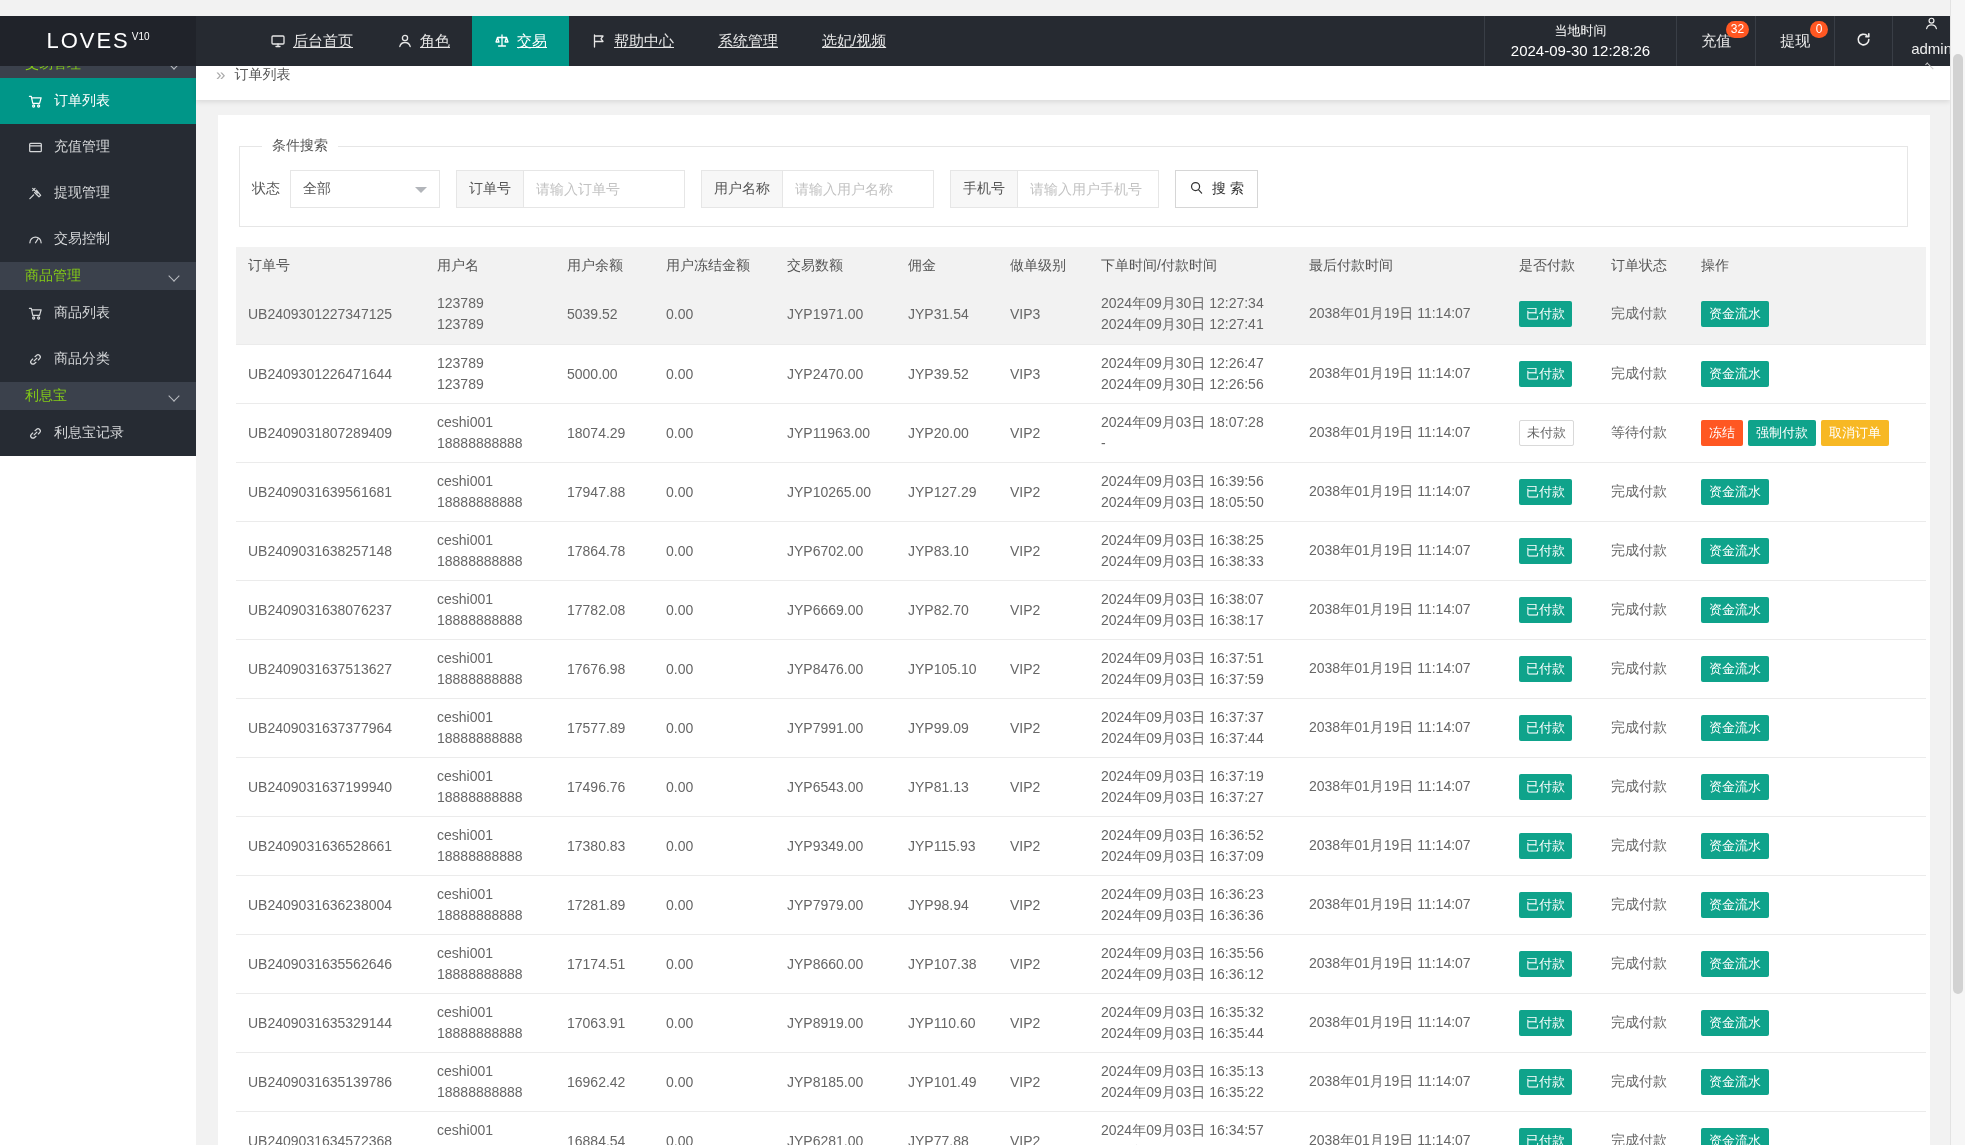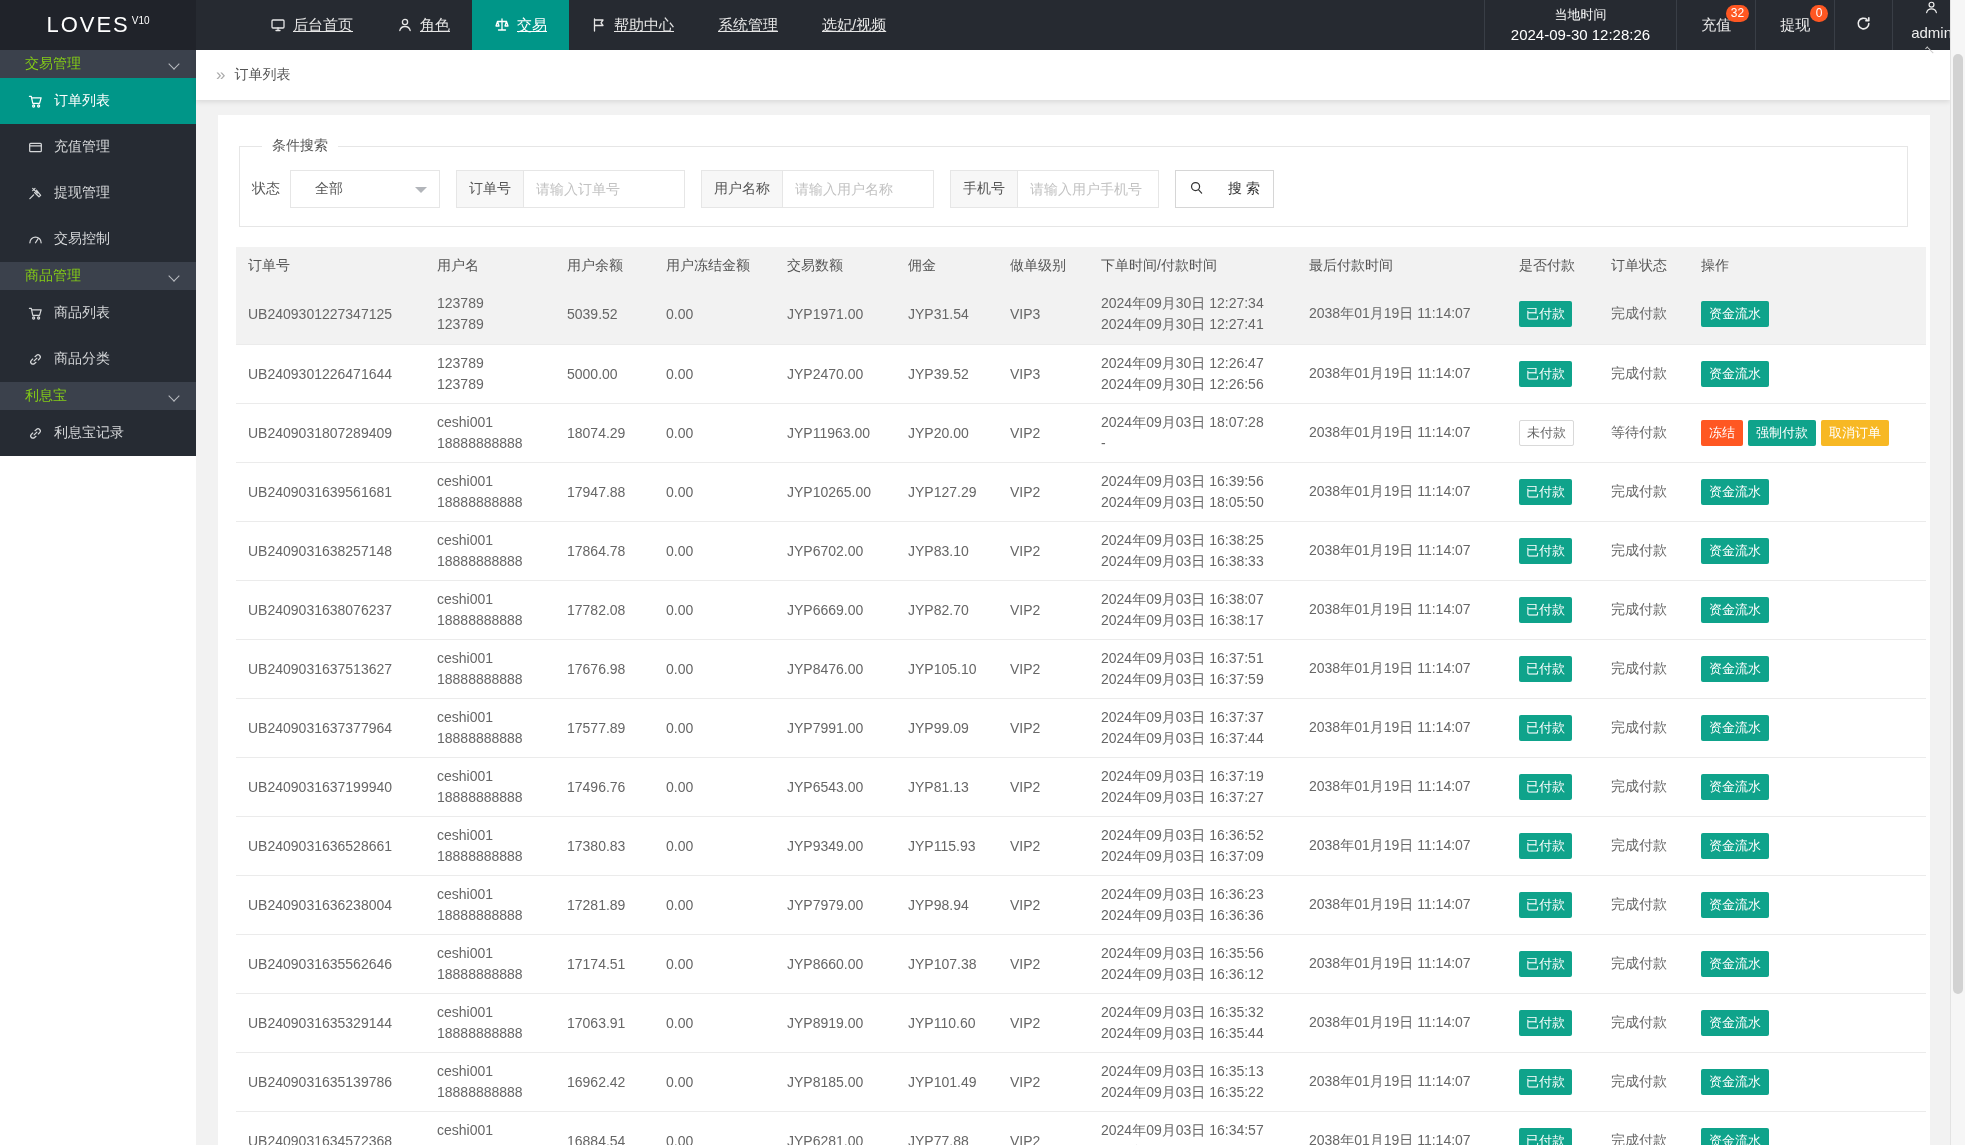--- a/index.html
+++ b/index.html
@@ -1,21 +1,21 @@
 <!DOCTYPE html>
 <html style="--teal: #009688; --badge-teal: #0fa38b; --orange: #ff5722; --amber: #f7b824;"><head>
 <meta charset="utf-8">
 <style>
   * { margin:0; padding:0; box-sizing:border-box; }
   html,body { width:1965px; height:1145px; overflow:hidden; background:#f2f2f2;
     font-family:"Liberation Sans","DejaVu Sans",sans-serif; }
   .app { position:relative; width:1965px; height:1145px; }
 
   
-  .navbar { position:absolute; top:0; left:0; right:0; height:50px; background:#262a31;
+  .navbar { position:absolute; top:16px; left:0; right:0; height:50px; background:#262a31;
     display:flex; align-items:stretch; color:#eee; z-index:5; }
   .logo-block { width:196px; background:#20232a; display:flex; align-items:center; justify-content:center; flex:none; }
   .logo-text { color:#fff; font-size:22px; letter-spacing:2px; }
   .logo-text sup { font-size:10px; letter-spacing:0; margin-left:2px; }
   .nav-toggle { width:52px; display:flex; align-items:center; justify-content:center; cursor:pointer; color:#ddd; }
   .nav-items { display:flex; align-items:stretch; }
   .nav-item { display:flex; align-items:center; gap:7px; padding:0 22px; font-size:15px; color:#e6e6e6; cursor:pointer;text-decoration:underline; }
   .nav-item.active { background:var(--teal); color:#fff; }
   .nav-item svg { width:16px; height:16px; }
   .nav-right { margin-left:auto; display:flex; align-items:stretch; }
@@ -54,31 +54,31 @@
   .bc-title { color:#555; font-size:14px; }
   .content { position:absolute; top:50px; left:0; right:0; bottom:0; background:#f2f2f2; padding:15px 20px 0 22px; overflow:hidden; }
   .card { background:#fff; min-height:1080px; padding:14px 10px 0 18px; }
 
   
   fieldset.search-set { border:1px solid #e6e6e6; margin:8px 12px 20px 3px; padding:15px 0 18px 12px; }
   fieldset.search-set legend { color:#555; font-size:14px; padding:0 10px; margin-left:10px; }
   .filter-row { display:flex; align-items:center; gap:16px; }
   .f-label { color:#555; font-size:14px; margin-right:-6px; }
   .select-box { position:relative; width:150px; height:38px; border:1px solid #e6e6e6; background:#fff;
-    display:flex; align-items:center; padding:0 24px; font-size:14px; color:#555; cursor:pointer; }
+    display:flex; align-items:center; padding:0 12px; font-size:14px; color:#555; cursor:pointer; }
   .select-box::after { content:""; position:absolute; right:12px; top:16px; border:6px solid transparent;
     border-top-color:#b2b5ba; }
   .in-group { display:flex; height:38px; border:1px solid #e6e6e6; }
   .in-label { background:#f7f7f7; border-right:1px solid #e6e6e6; display:flex; align-items:center;
     padding:0 12px; font-size:14px; color:#555; white-space:nowrap; }
   .in-group input { border:none; outline:none; padding:0 12px; font-size:14px; color:#555; height:100%;
     font-family:inherit; }
   .in-group input::placeholder { color:#c2c2c2; }
   .search-btn { height:38px; border:1px solid #d6d6d6; background:#fff; display:flex; align-items:center;
-    gap:24px; padding:0 13px; font-size:14px; color:#333; cursor:pointer; }
+    gap:8px; padding:0 13px; font-size:14px; color:#333; cursor:pointer; }
   .search-btn svg { width:15px; height:15px; }
 
   
   table.grid { border-collapse:collapse; table-layout:fixed; width:1690px; }
   table.grid th { background:#f2f2f2; color:#555; font-weight:normal; font-size:14px; text-align:left;
     height:38px; padding:0 12px; white-space:nowrap; overflow:hidden; }
   table.grid td { border-bottom:1px solid #ebebeb; color:#666; font-size:14px; padding:8px 12px;
     height:59px; vertical-align:middle; white-space:nowrap; overflow:hidden; }
   table.grid tbody tr:first-child { background:#f2f2f2; }
   .two-line div { line-height:21px; }

